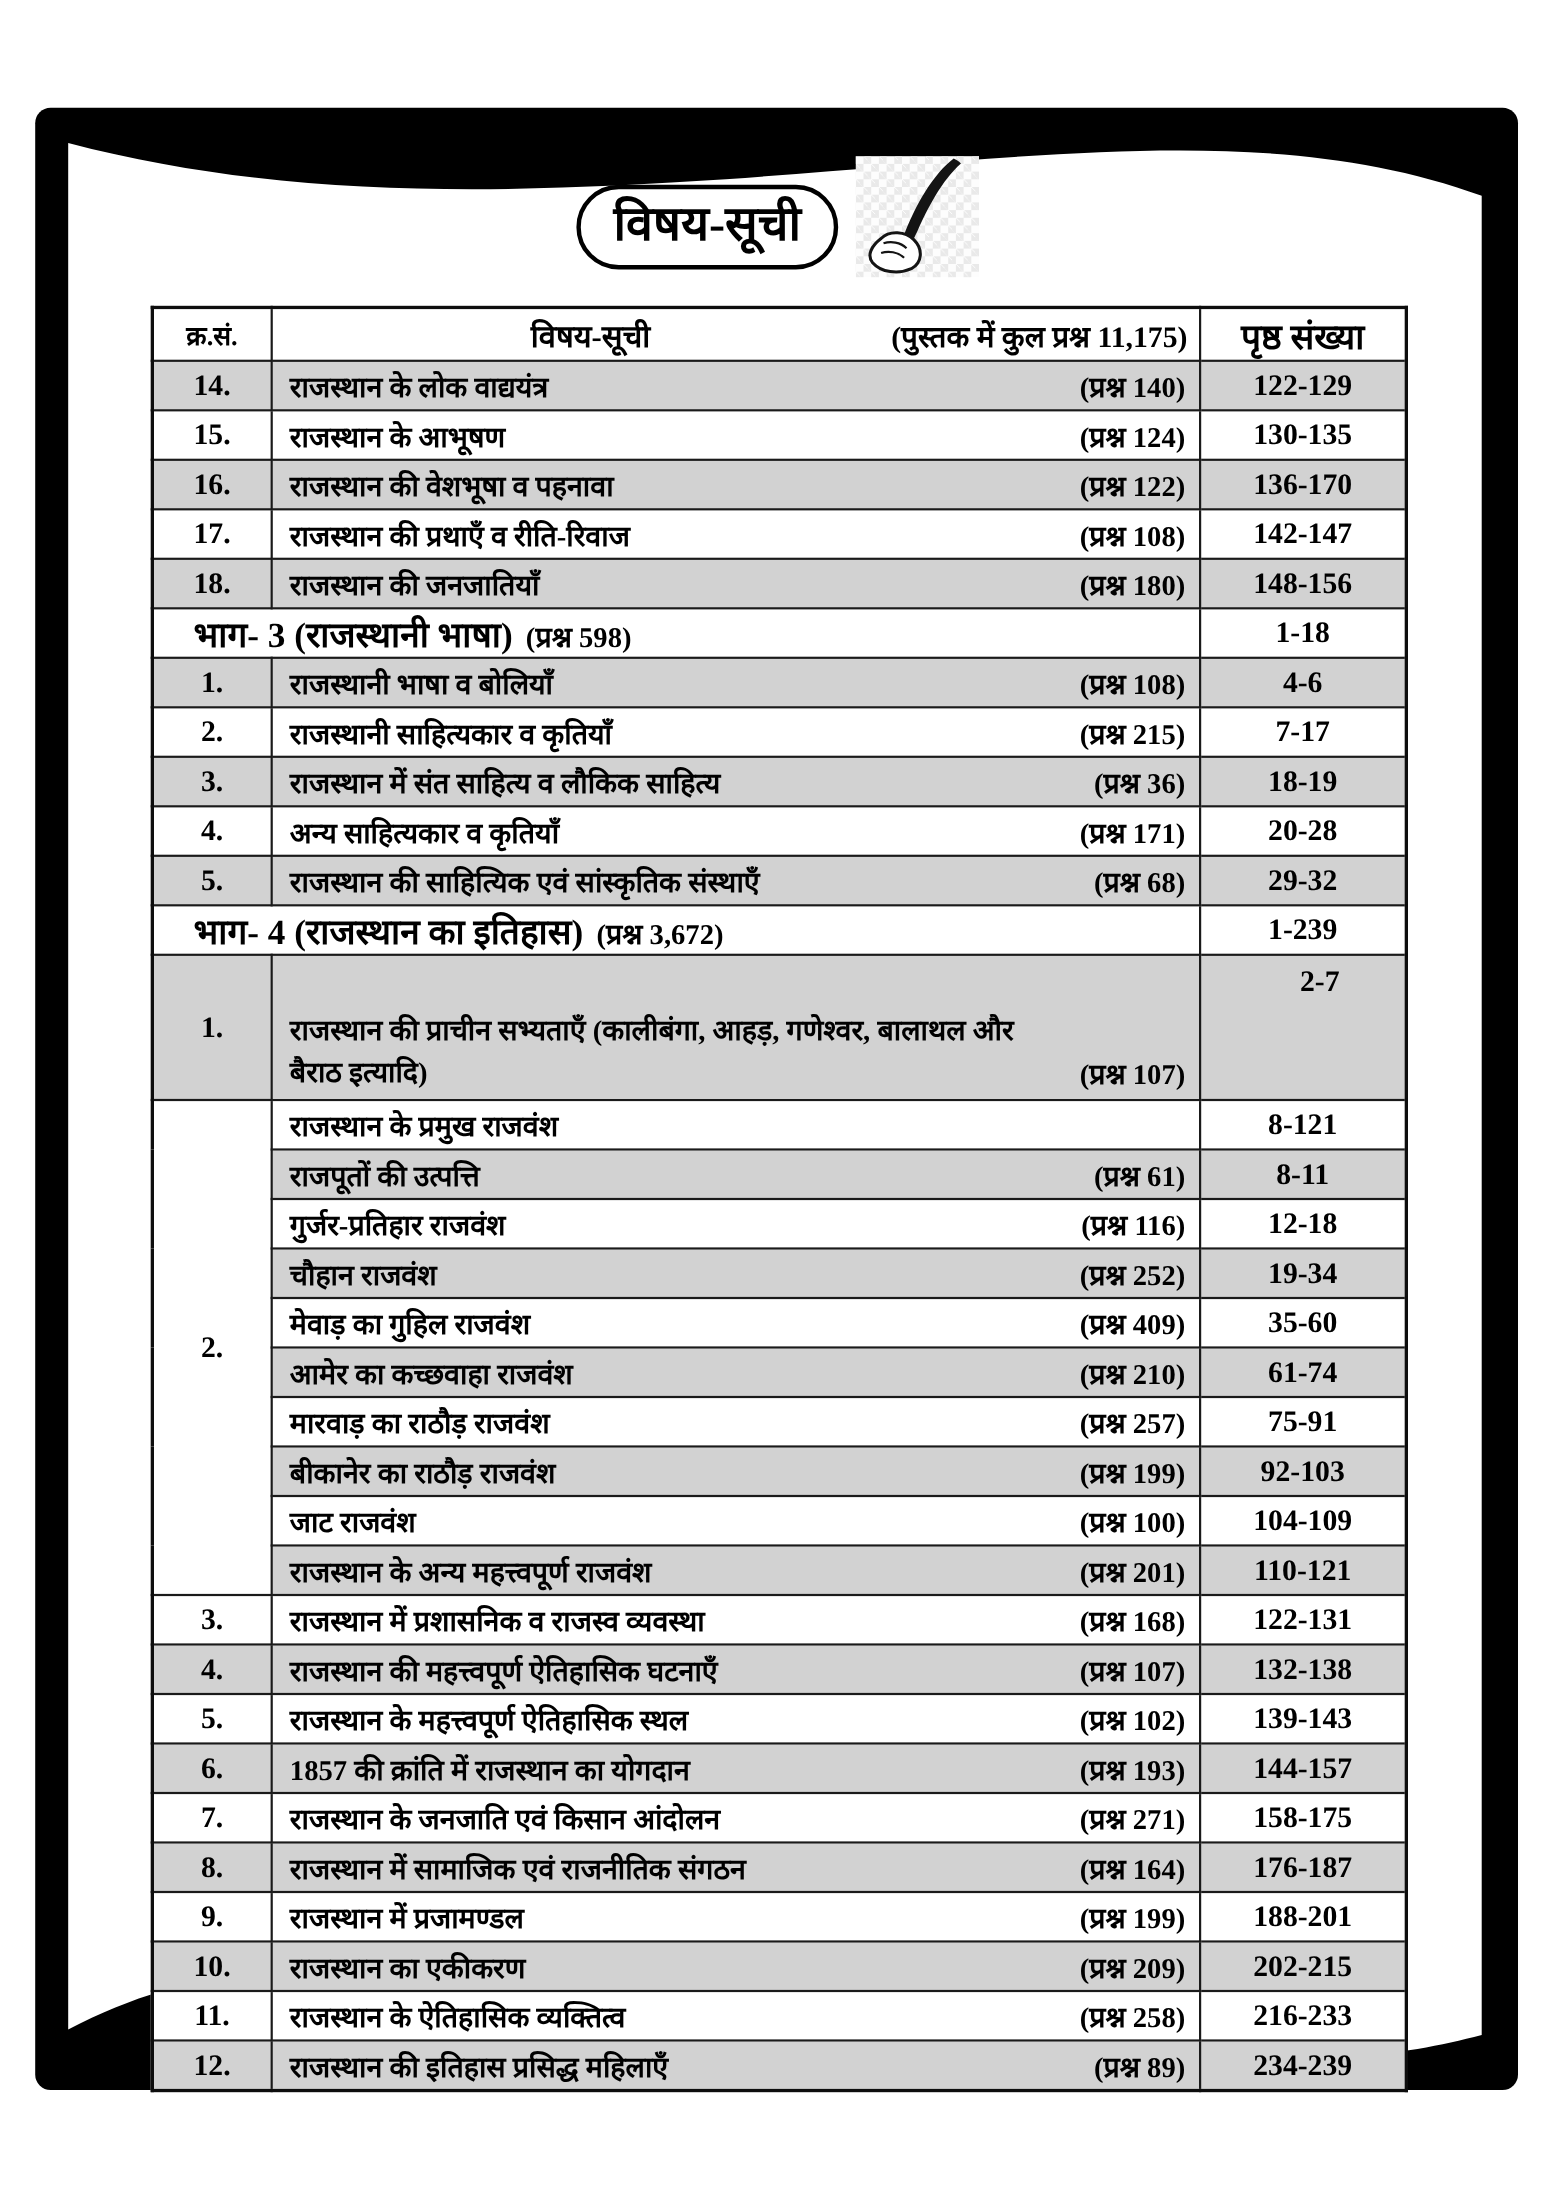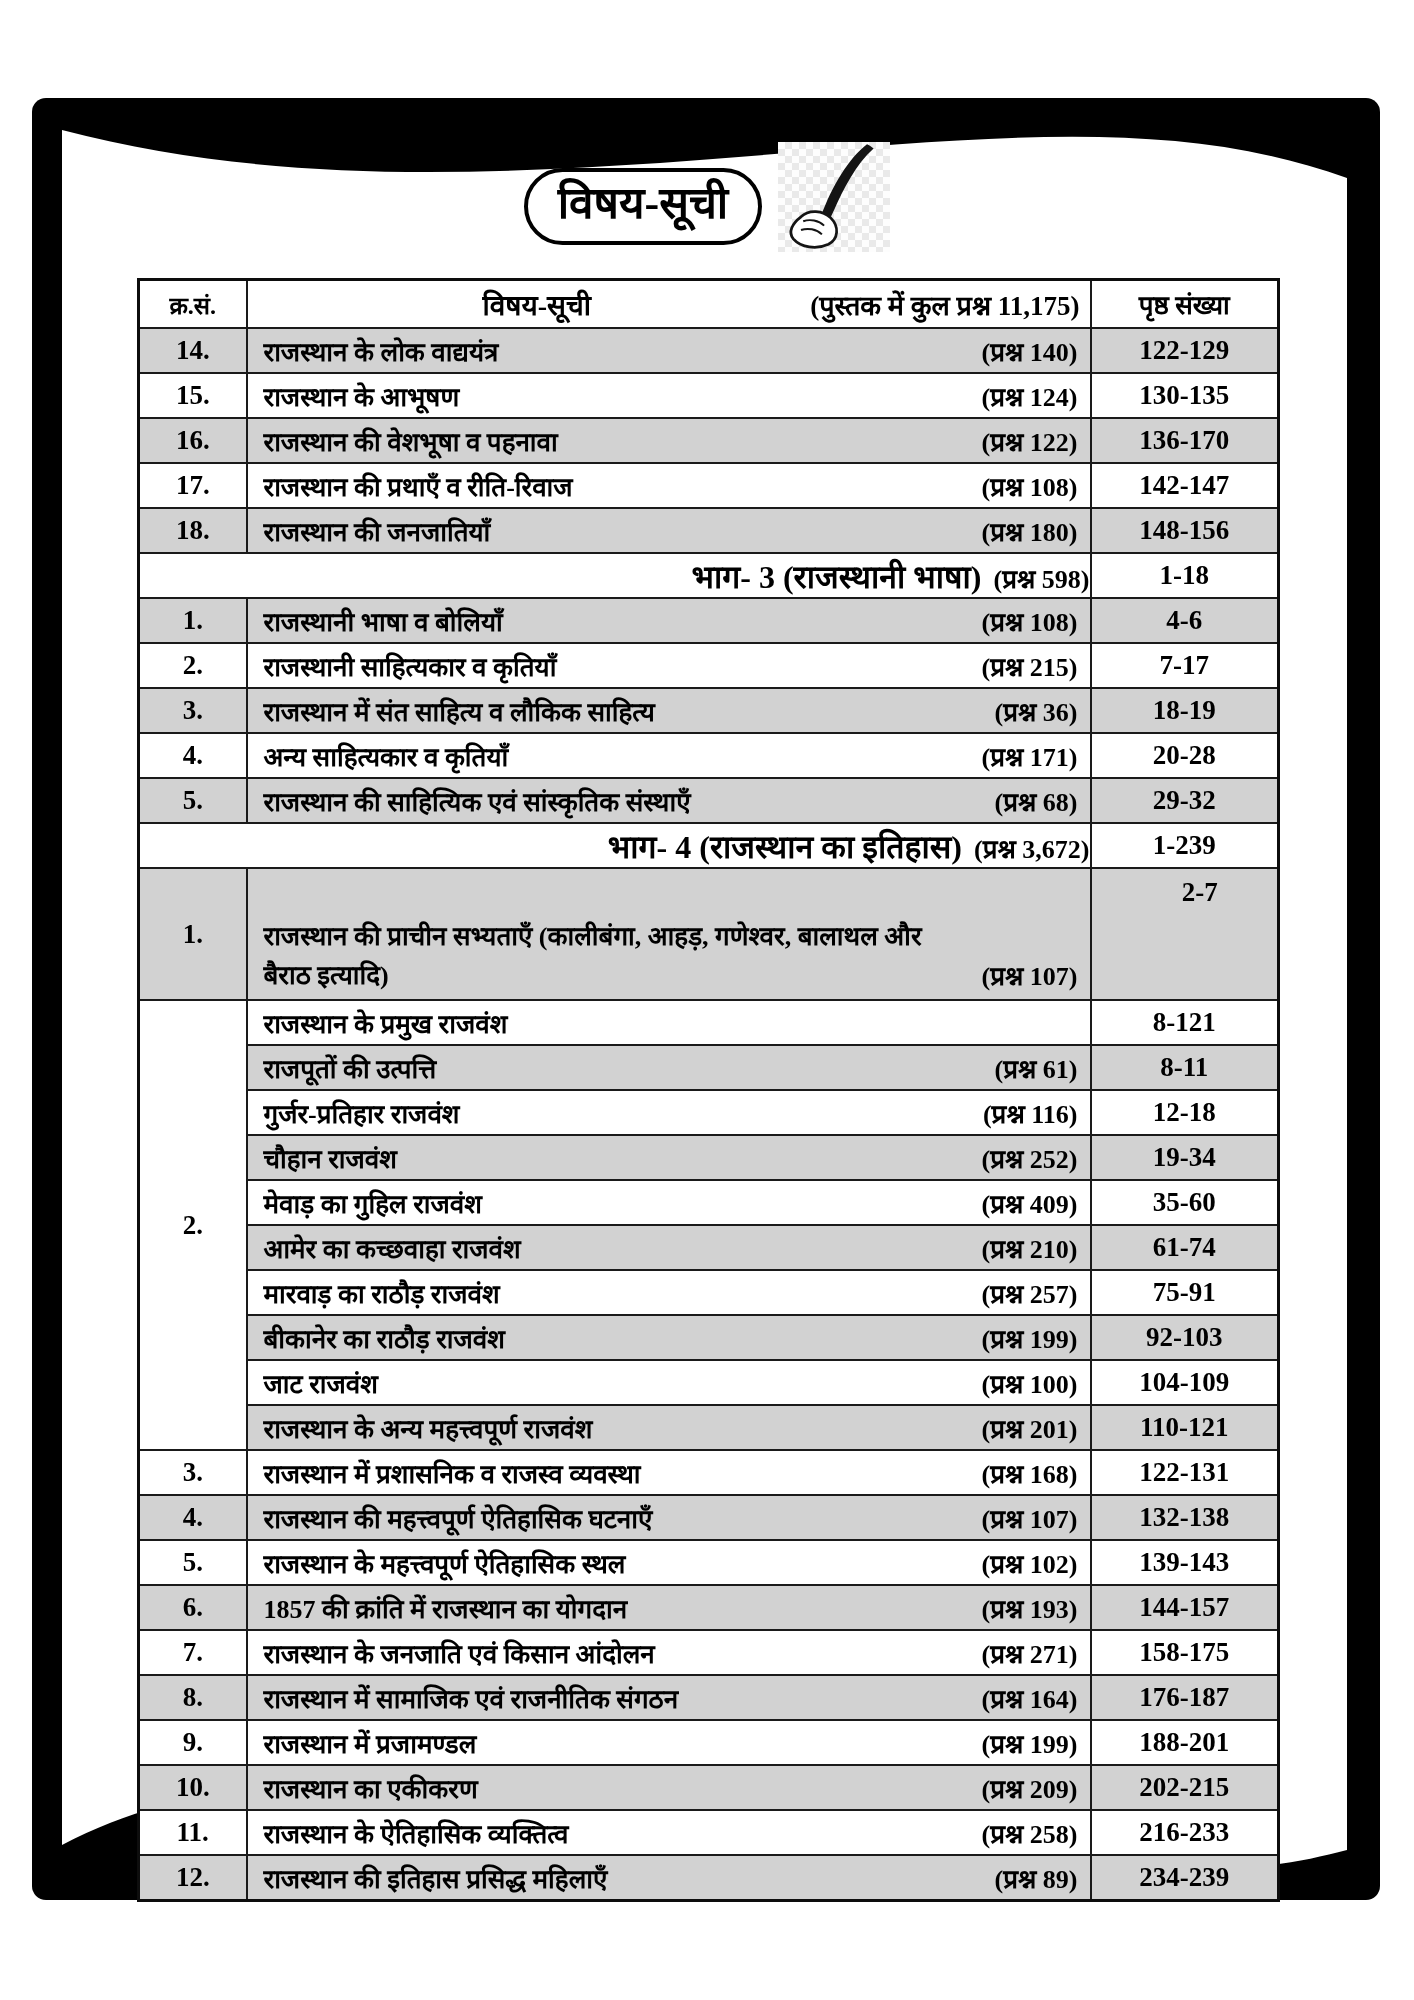--- a/index.html
+++ b/index.html
@@ -44,24 +44,24 @@
   .topic-flex{display:flex;justify-content:space-between;align-items:flex-start;padding:0 12px 0 16px;gap:8px;}
   .topic-text{white-space:nowrap;}
   .q-label{white-space:nowrap;font-size:26px;}
   td.pages-cell{text-align:center;font-size:27px;font-family:"Liberation Serif","DejaVu Serif",serif;}
   
   tr.head-row td{height:46px;background:#fff;}
   .head-topic-flex{display:flex;align-items:center;padding:0 10px 0 16px;}
   .head-topic-main{flex:1;text-align:center;font-size:28px;}
   .head-topic-note{font-size:27px;white-space:nowrap;}
   tr.head-row td.serial-cell{font-size:24px;}
-  tr.head-row td.pages-cell{font-size:26px;font-family:Liberation Serif, serif;}
+  tr.head-row td.pages-cell{font-size:32px;font-family:Liberation Serif, serif;}
   
   tr.section-row td{background:#fff;}
-  td.section-cell{text-align:right;}
+  td.section-cell{text-align:left;padding-left:36px;}
   .section-inner{display:inline-flex;align-items:baseline;gap:12px;}
   .section-main{font-size:32px;}
   .section-note{font-size:26px;}
   
   tr.tall td{height:88px;}
   tr.tall td.topic-cell{position:relative;vertical-align:top;}
   .tall-text{display:block;padding:4px 150px 4px 16px;font-size:26px;line-height:1.5;margin-top:44px;}
   .tall-q{position:absolute;right:12px;bottom:6px;}
   tr.tall td.pages-cell{vertical-align:top;padding-top:8px;padding-left:31px;}
 </style>

